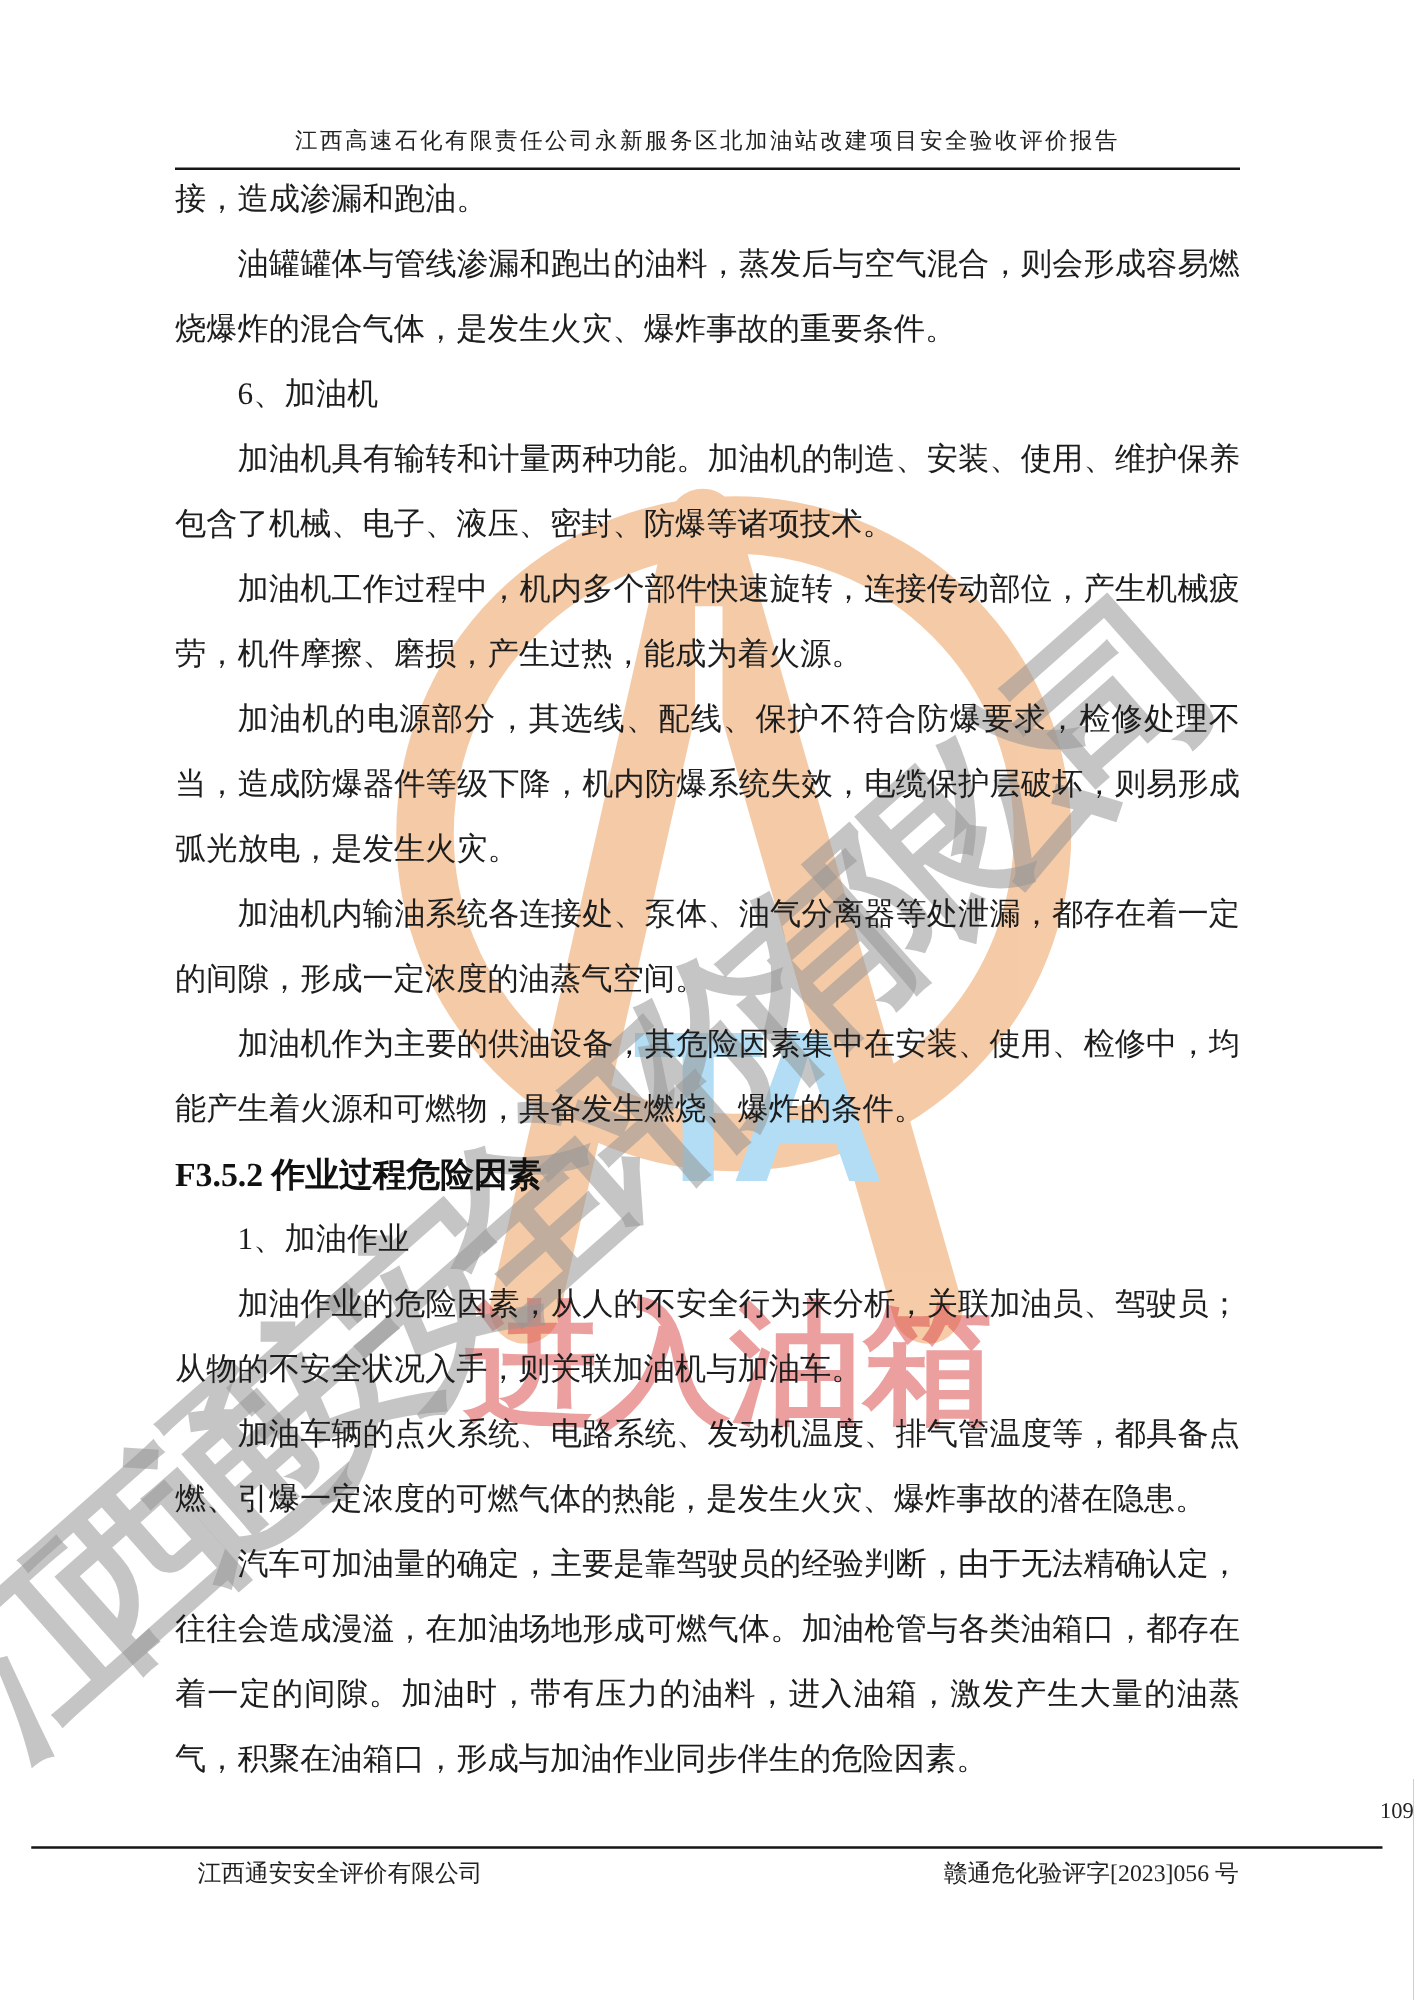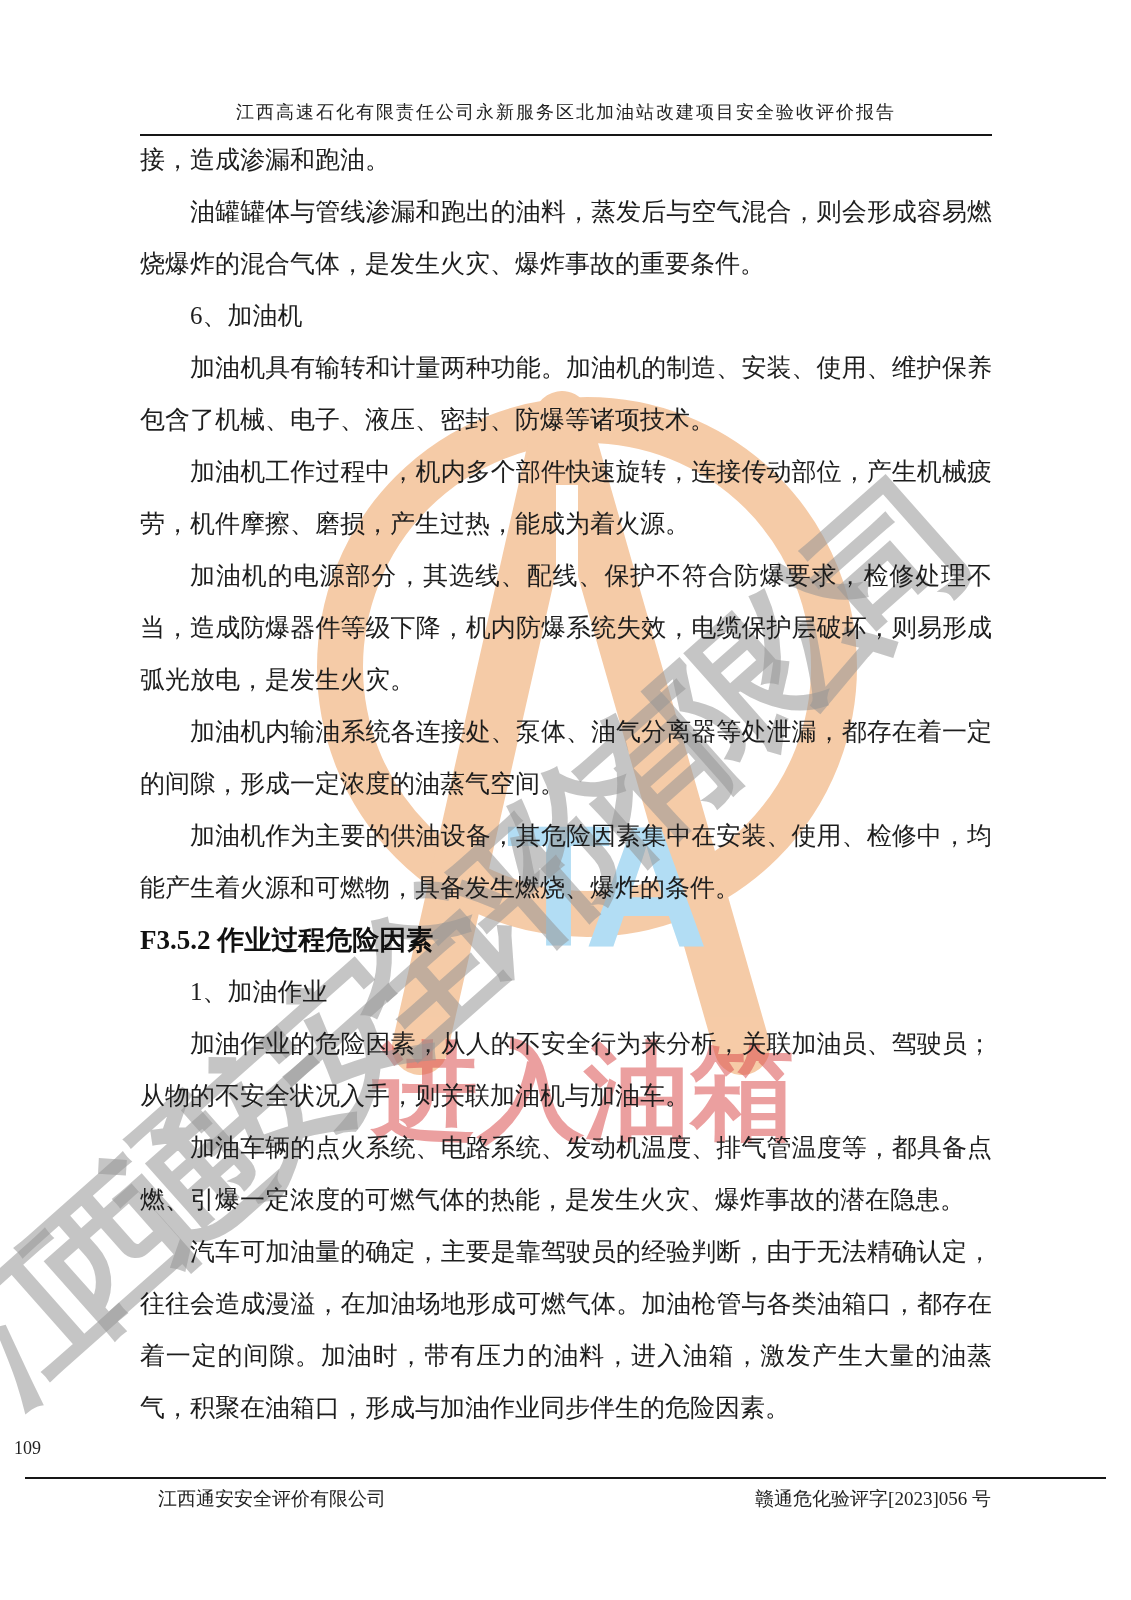--- a/index.html
+++ b/index.html
@@ -53,21 +53,21 @@
   .para.body{text-indent:2em;}
   .para.noindent{text-indent:0;}
   .para.heading{
     font-family:Liberation Serif, serif;
     font-weight:bold;font-size:27px;text-indent:0;text-align:left;
     color:#111;
   }
   
   .pageno{
     position:absolute;left:14px;right:0;top:1438px;z-index:10;
-    text-align:left;font-size:18px;color:#222;
+    text-align:right;font-size:18px;color:#222;
   }
   .footer-rule{
     position:absolute;left:25px;right:25px;top:1477px;z-index:10;
     border:none;border-top:2.5px solid #161616;margin:0;
   }
   .footer-row{
     position:absolute;left:158px;right:140px;top:1486px;z-index:10;
     display:flex;justify-content:space-between;
     font-size:19px;color:#222;
   }

